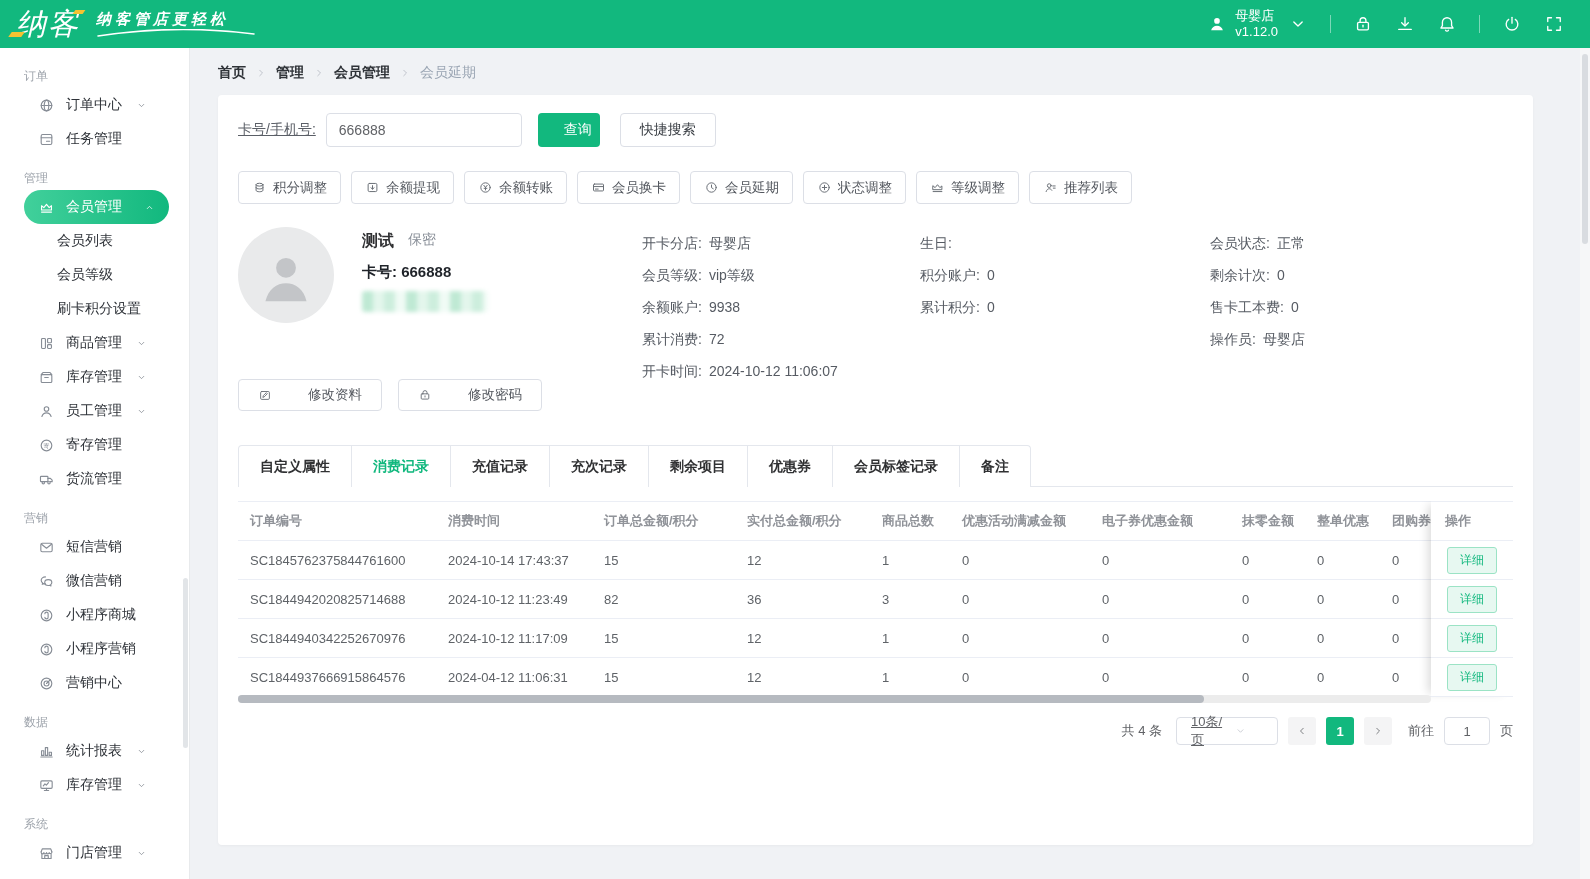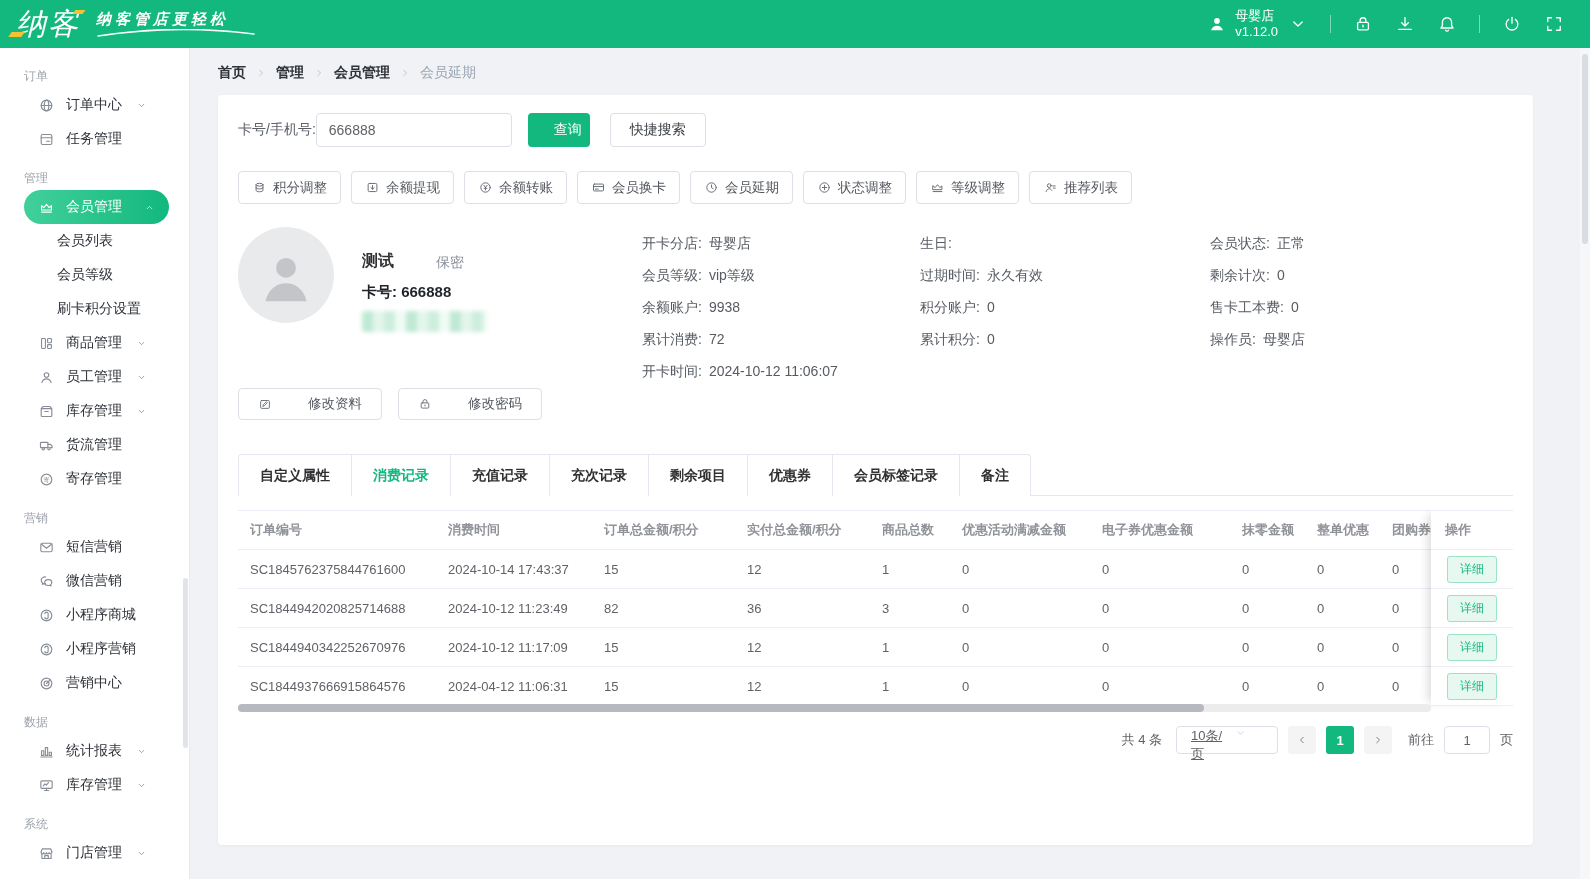--- a/index.html
+++ b/index.html
@@ -56,38 +56,38 @@
   .breadcrumb{display:flex;align-items:center;margin:15px 0 0 28px;font-size:14px;height:20px;}
   .bc-item{color:#2f3338;font-weight:bold;cursor:pointer;}
   .bc-item.current{color:#9aa5b3;font-weight:normal;cursor:default;}
   .bc-sep{width:12px;height:12px;color:#c0c4cc;margin:0 9px;display:inline-flex;}
   .bc-sep svg{width:100%;height:100%;fill:none;stroke:currentColor;stroke-width:2;stroke-linecap:round;stroke-linejoin:round;}
 
   .card{position:relative;margin:12px 57px 0 28px;height:750px;background:#fff;border-radius:4px;box-shadow:0 1px 3px rgba(0,0,0,.04);overflow:hidden;}
 
   
   .search-row{display:flex;align-items:center;margin:18px 20px 0;}
-  .search-label{font-size:14px;color:var(--txt2);}
+  .search-label{font-size:14px;color:var(--txt2);margin-right:10px;text-decoration:underline;}
   .search-input{width:196px;height:34px;border:1px solid var(--border);border-radius:4px;padding:0 12px;font-size:14px;color:#606266;outline:none;}
   .btn{cursor:pointer;font-size:14px;border-radius:4px;padding-left:18px;}
   .btn-primary{margin-left:16px;width:62px;height:34px;background:var(--green);border:none;color:#fff;}
   .btn-plain{margin-left:20px;height:34px;padding:0 19px;background:#fff;border:1px solid var(--border);color:#3c4046;display:inline-flex;align-items:center;gap:7px;}
 
   
   .actions-row{display:flex;gap:10px;margin:24px 20px 0;}
   .act-btn{height:33px;padding:0 13px;display:inline-flex;align-items:center;gap:6px;border:1px solid var(--border);border-radius:4px;background:#fff;color:#53575e;font-size:13.5px;cursor:pointer;}
   .act-btn .ic{width:15px;height:15px;color:#6b7077;stroke-width:1.5;}
 
   
   .member-info{display:flex;margin:23px 20px 0;}
   .profile{width:404px;flex:none;}
   .profile-top{display:flex;gap:28px;}
   .avatar{width:96px;height:96px;border-radius:50%;background:#e9eaeb;overflow:hidden;flex:none;position:relative;}
   .avatar svg{position:absolute;left:50%;top:52%;transform:translate(-50%,-50%);width:58px;height:58px;}
-  .name-row{margin-top:24px;display:flex;align-items:flex-end;gap:28px;}
+  .name-row{margin-top:4px;display:flex;align-items:flex-start;}
   .m-name{font-size:16px;font-weight:bold;color:var(--txt);}
   .m-gender{margin-left:14px;font-size:14px;color:#8a9099;}
   .card-row{margin-top:11px;font-size:15px;font-weight:bold;color:#1f2329;}
   .phone-blur{margin-top:9px;width:126px;height:21px;border-radius:3px;
     background:repeating-linear-gradient(90deg,#bfe9d4 0 11px,#e3f6ec 11px 22px,#cdeedd 22px 33px,#f0fbf5 33px 44px);
     filter:blur(2.2px);}
   .profile-btns{margin-top:56px;display:flex;gap:16px;}
   .profile-btns .btn-plain{margin-left:0;height:32px;font-size:13.5px;color:#53575e;gap:36px;}
   .profile-btns .ic{width:14px;height:14px;color:#6b7077;stroke-width:1.5;}
   .details{flex:1;display:grid;grid-template-columns:278px 290px 1fr;}
@@ -111,21 +111,21 @@
   .t-fixed{position:absolute;top:0;right:0;width:82px;height:196px;background:#fff;box-shadow:-7px 0 9px -4px rgba(0,0,0,.14);}
   .t-fcell{height:39px;display:flex;align-items:center;justify-content:center;border-bottom:1px solid var(--row-border);}
   .t-fhead{height:40px;justify-content:flex-start;padding-left:14px;font-size:13px;font-weight:bold;color:var(--txt3);border-top:1px solid var(--row-border);}
   .detail-btn{font-size:12px;padding:4px 12px;border-radius:3px;color:var(--green);background:#e7f8f1;border:1px solid #9be3c5;cursor:pointer;}
   .h-scrollbar{position:absolute;bottom:0;left:0;width:calc(100% - 82px);height:8px;background:#ececec;border-radius:4px;cursor:pointer;}
   .h-thumb{width:81%;height:100%;background:#b6bac0;border-radius:4px;}
 
   
   .pagination{display:flex;align-items:center;justify-content:flex-end;margin:14px 20px 0;font-size:13px;color:#606266;gap:10px;}
   .pg-total{margin-right:4px;}
-  .pg-size{width:102px;height:28px;border:1px solid var(--border);border-radius:4px;display:flex;padding:0 20px 0 14px;cursor:pointer;text-decoration:underline;}
+  .pg-size{width:102px;height:28px;border:1px solid var(--border);border-radius:4px;display:flex;align-items:center;padding:0 20px 0 14px;cursor:pointer;text-decoration:underline;}
   .pg-size span{flex:1;font-size:13px;color:#606266;}
   .pg-size .ic{width:12px;height:12px;color:#c0c4cc;}
   .pg-btn{min-width:28px;height:28px;border:none;background:#f4f4f5;border-radius:3px;display:inline-flex;align-items:center;justify-content:center;color:#606266;font-size:13px;cursor:pointer;}
   .pg-btn .ic{width:12px;height:12px;}
   .pg-btn.pg-active{background:var(--green);color:#fff;font-weight:bold;}
   .pg-goto{margin-left:6px;}
   .pg-input{width:46px;height:28px;border:1px solid var(--border);border-radius:4px;text-align:center;font-size:13px;color:#606266;outline:none;}
 
   
   .page-scrollbar{position:absolute;right:0;top:48px;bottom:0;width:10px;background:#f6f7f8;z-index:40;}
@@ -270,65 +270,65 @@
           <span>商品管理</span>
           <span class="ic chev">
             <svg viewBox="0 0 24 24">
               <path d="M7 9.5l5 5 5-5"></path>
             </svg>
           </span>
         </div>
         <div class="side-item">
           <span class="ic">
             <svg viewBox="0 0 24 24">
-              <circle cx="12" cy="8.5" r="3.2"></circle>
-              <path d="M5.5 19c1.2-3.4 3.7-5 6.5-5s5.3 1.6 6.5 5"></path>
-            </svg>
-          </span>
-          <span>员工管理</span>
-          <span class="ic chev">
-            <svg viewBox="0 0 24 24">
-              <path d="M7 9.5l5 5 5-5"></path>
-            </svg>
-          </span>
-        </div>
-        <div class="side-item">
-          <span class="ic">
-            <svg viewBox="0 0 24 24">
               <rect x="4.5" y="8" width="15" height="11" rx="1.5"></rect>
               <path d="M4.5 8L7 5h10l2.5 3"></path>
               <path d="M9.5 12h5"></path>
             </svg>
           </span>
           <span>库存管理</span>
           <span class="ic chev">
             <svg viewBox="0 0 24 24">
               <path d="M7 9.5l5 5 5-5"></path>
             </svg>
           </span>
+        </div>
+        <div class="side-item">
+          <span class="ic">
+            <svg viewBox="0 0 24 24">
+              <circle cx="12" cy="8.5" r="3.2"></circle>
+              <path d="M5.5 19c1.2-3.4 3.7-5 6.5-5s5.3 1.6 6.5 5"></path>
+            </svg>
+          </span>
+          <span>员工管理</span>
+          <span class="ic chev">
+            <svg viewBox="0 0 24 24">
+              <path d="M7 9.5l5 5 5-5"></path>
+            </svg>
+          </span>
+        </div>
+        <div class="side-item">
+          <span class="ic">
+            <svg viewBox="0 0 24 24">
+              <circle cx="12" cy="12" r="7.5"></circle>
+              <text x="12" y="15.2" font-size="8.5" text-anchor="middle" fill="currentColor" stroke="none">寄</text>
+            </svg>
+          </span>
+          <span>寄存管理</span>
         </div>
         <div class="side-item">
           <span class="ic">
             <svg viewBox="0 0 24 24">
               <rect x="3.5" y="7.5" width="10.5" height="7.5" rx="1"></rect>
               <path d="M14 10.5h3.5l2.5 2.5v2h-2.5"></path>
               <circle cx="7.5" cy="16.5" r="1.7"></circle>
               <circle cx="15.5" cy="16.5" r="1.7"></circle>
             </svg>
           </span>
           <span>货流管理</span>
-        </div>
-        <div class="side-item">
-          <span class="ic">
-            <svg viewBox="0 0 24 24">
-              <circle cx="12" cy="12" r="7.5"></circle>
-              <text x="12" y="15.2" font-size="8.5" text-anchor="middle" fill="currentColor" stroke="none">寄</text>
-            </svg>
-          </span>
-          <span>寄存管理</span>
         </div>
         <div class="side-section-label">营销</div>
         <div class="side-item">
           <span class="ic">
             <svg viewBox="0 0 24 24">
               <rect x="4" y="6" width="16" height="12" rx="2"></rect>
               <path d="M5 7.5l7 5.5 7-5.5"></path>
             </svg>
           </span>
           <span>短信营销</span>
@@ -578,21 +578,20 @@
         <div id="detail-cols" class="details">
             <div class="detail-col">
               <div class="detail-row"><span class="d-label">开卡分店:</span><span class="d-value">母婴店</span></div>
               <div class="detail-row"><span class="d-label">会员等级:</span><span class="d-value">vip等级</span></div>
               <div class="detail-row"><span class="d-label">余额账户:</span><span class="d-value">9938</span></div>
               <div class="detail-row"><span class="d-label">累计消费:</span><span class="d-value">72</span></div>
               <div class="detail-row"><span class="d-label">开卡时间:</span><span class="d-value">2024-10-12 11:06:07</span></div>
             </div>
             <div class="detail-col">
               <div class="detail-row"><span class="d-label">生日:</span><span class="d-value"></span></div>
-              <div class="detail-row"><span class="d-label">过期时间:</span><span class="d-value">永久有效</span></div>
               <div class="detail-row"><span class="d-label">积分账户:</span><span class="d-value">0</span></div>
               <div class="detail-row"><span class="d-label">累计积分:</span><span class="d-value">0</span></div>
             </div>
             <div class="detail-col">
               <div class="detail-row"><span class="d-label">会员状态:</span><span class="d-value">正常</span></div>
               <div class="detail-row"><span class="d-label">剩余计次:</span><span class="d-value">0</span></div>
               <div class="detail-row"><span class="d-label">售卡工本费:</span><span class="d-value">0</span></div>
               <div class="detail-row"><span class="d-label">操作员:</span><span class="d-value">母婴店</span></div>
             </div>
           </div>

